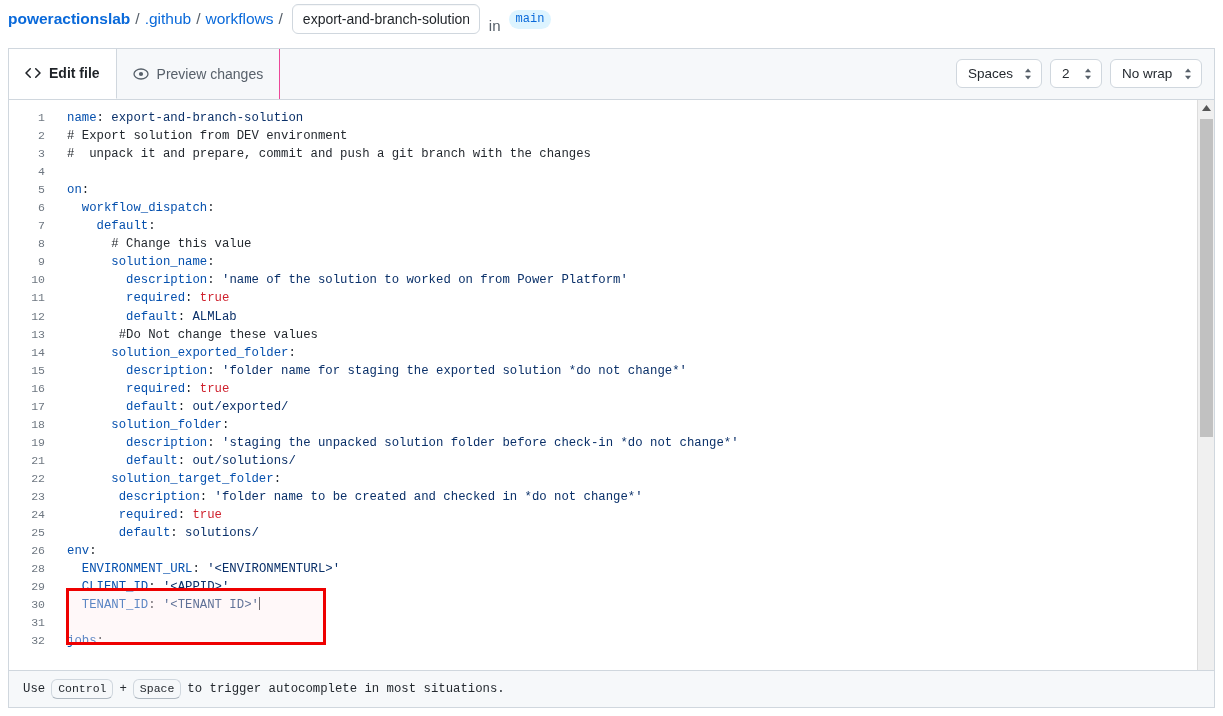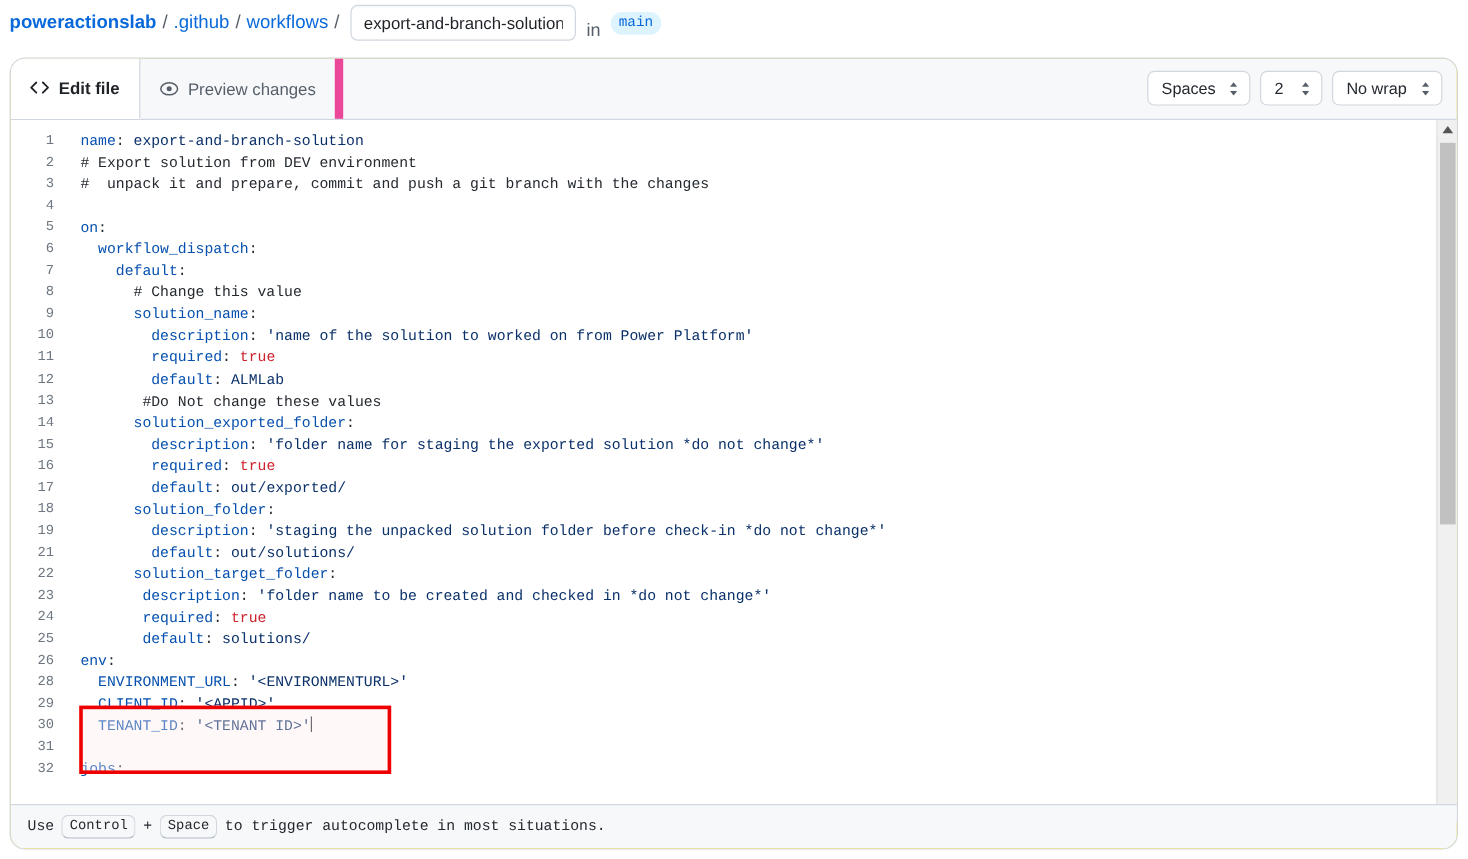--- a/index.html
+++ b/index.html
@@ -68,22 +68,22 @@
     font-size: 12px;
     line-height: 14px;
   }
 
   
   .editor-frame {
     position: absolute;
     left: 8px; top: 48px;
     width: 1207px; height: 660px;
     border: 1px solid #d0d7de;
-    border-radius: 13px;
-    background: #fde047;
+    border-radius: 0;
+    background: #d946ef;
     overflow: hidden;
   }
 
   
   .toolbar {
     position: relative;
     height: 51px;
     background: #f6f8fa;
     border-bottom: 1px solid #d0d7de;
     display: flex;
@@ -96,21 +96,21 @@
   }
   .tab {
     display: flex;
     align-items: center;
     gap: 8px;
     padding: 0 16px;
     height: 51px;
     font-size: 14px;
     color: #57606a;
     cursor: pointer;
-    border-right: 7px solid #ec4899;
+    border-right: 1px solid #ec4899;
     background: transparent;
   }
   .tab.active {
     background: #ffffff;
     color: #1f2328;
     font-weight: 700;
     border-right: 1px solid #d0d7de;
     margin-bottom: -1px;
     border-bottom: 1px solid #ffffff;
   }

